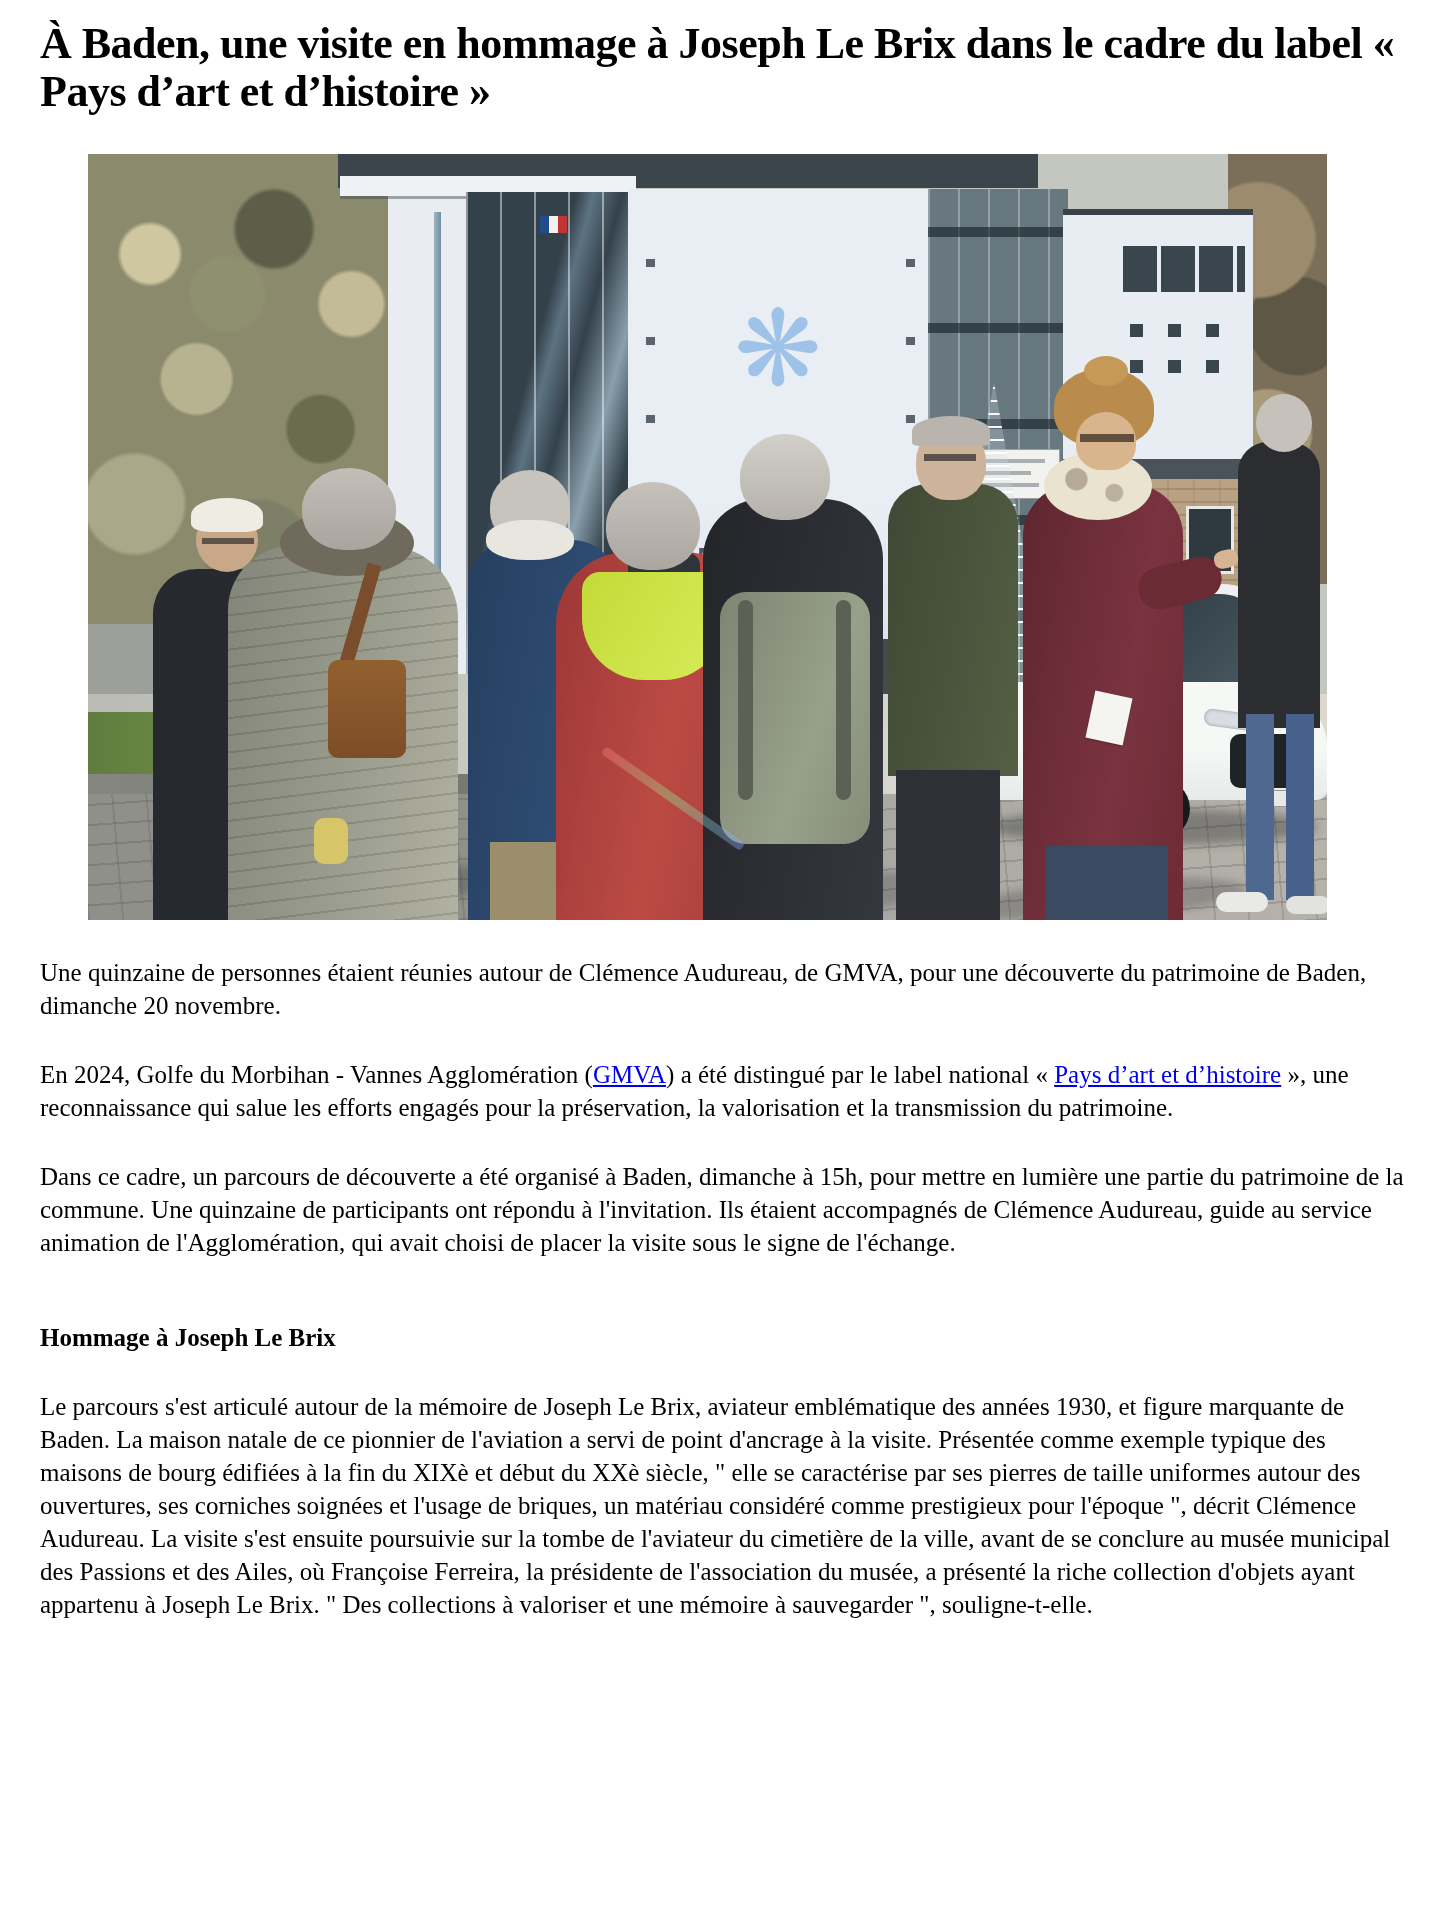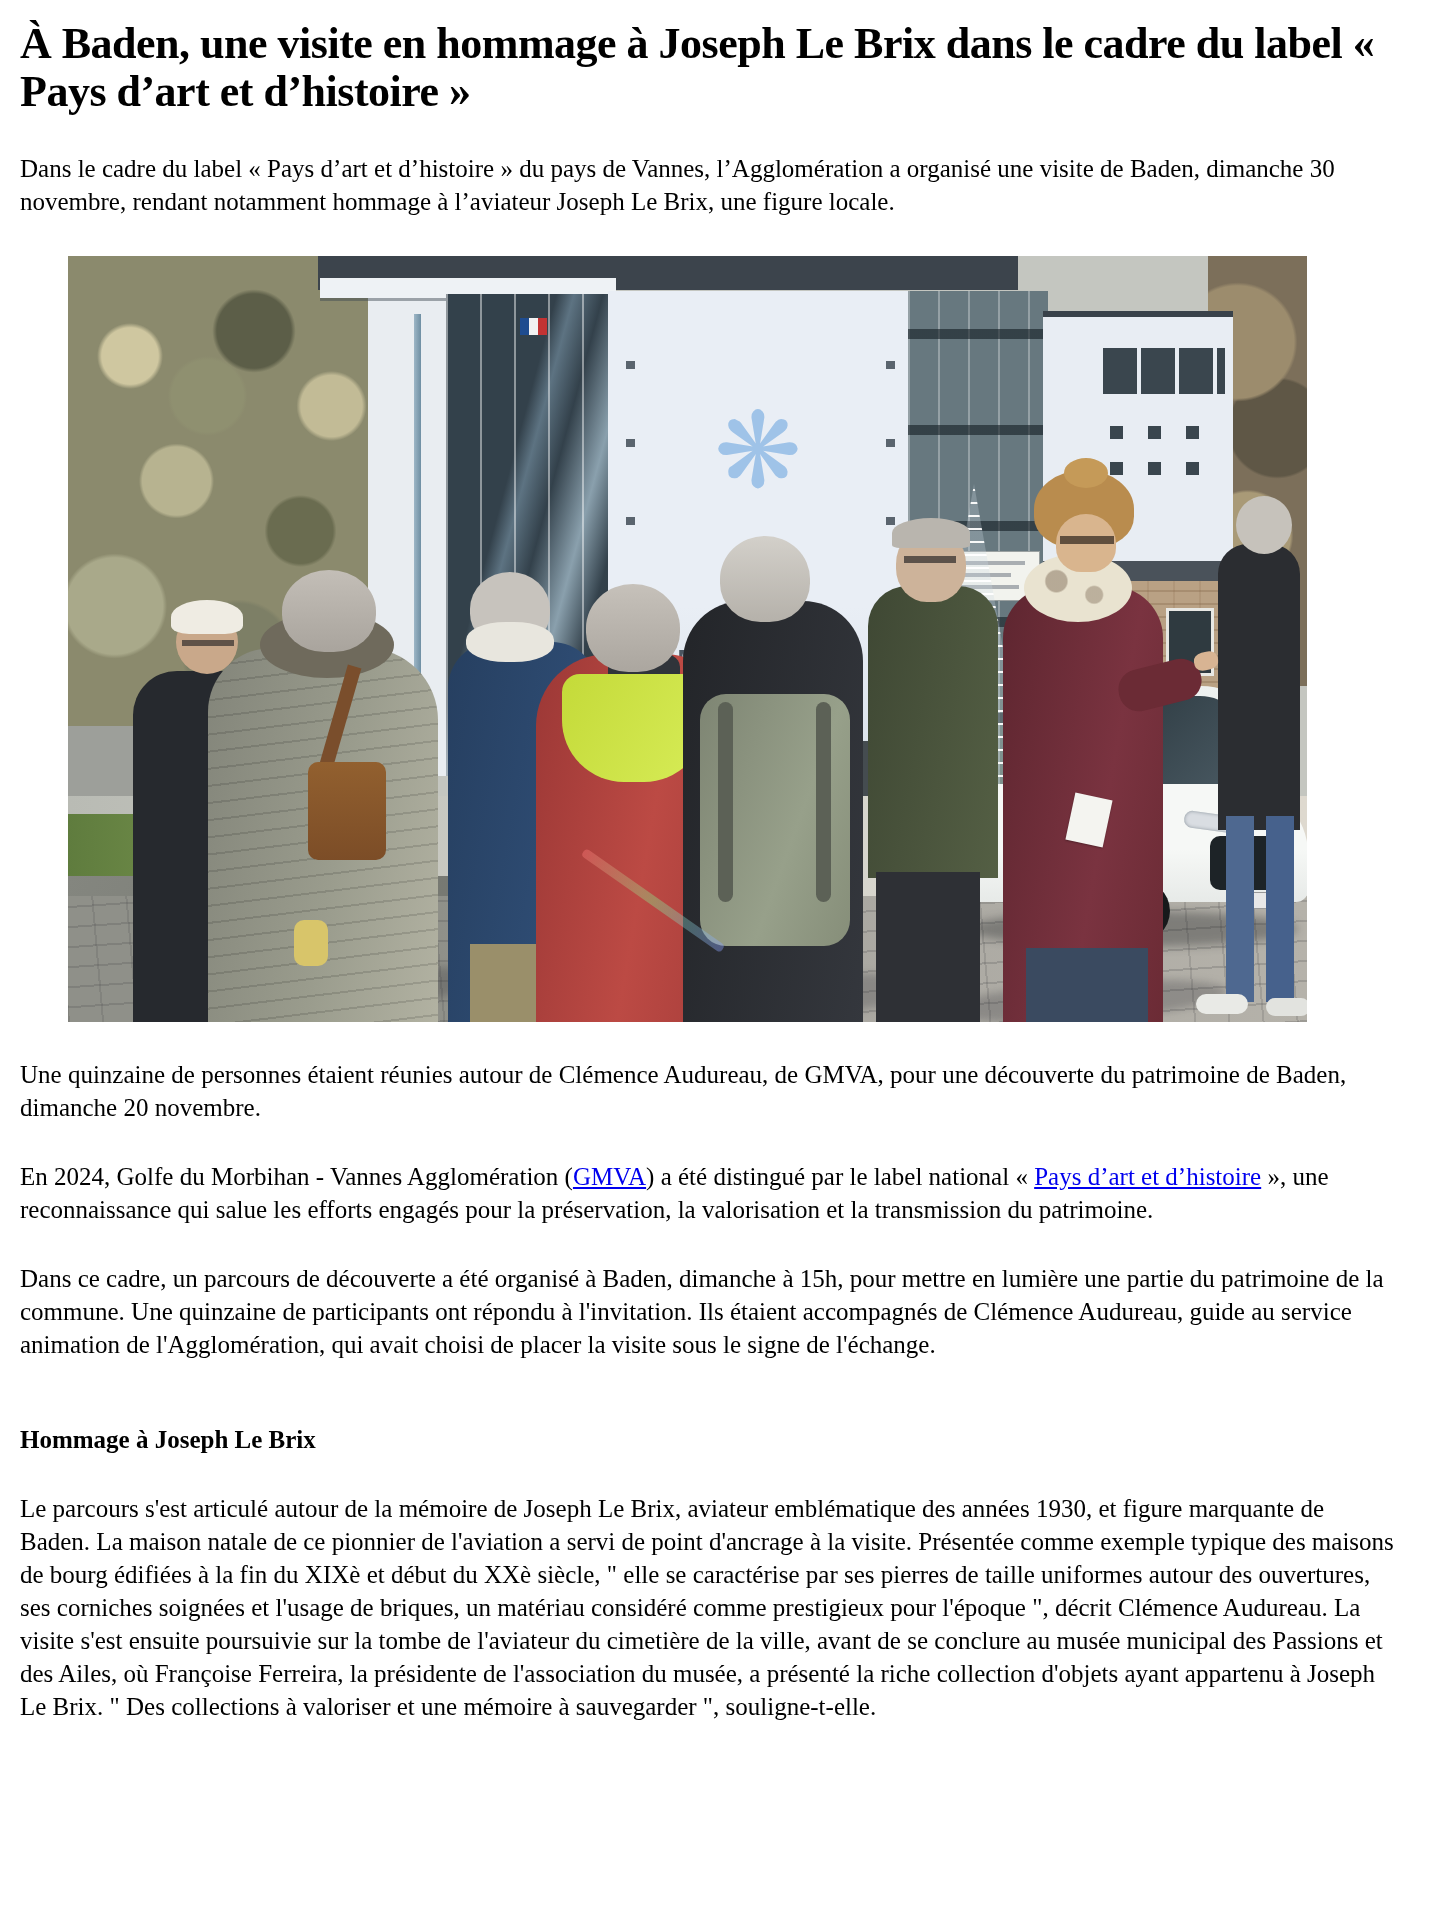--- a/index.html
+++ b/index.html
@@ -1,17 +1,17 @@
 <!DOCTYPE html>
 <html lang="fr"><head>
 <meta charset="utf-8">
 <style>
   html,body{margin:0;padding:0;background:#ffffff;}
   body{width:1447px;min-height:1920px;font-family:"Liberation Serif",serif;color:#000;}
-  .content{padding:0 20px;}
+  .content{padding:0 40px;}
   h1[data-name="page-title"]{font-size:44px;line-height:48px;font-weight:bold;margin:20px 0 0 0;max-width:1390px;letter-spacing:-0.5px;}
   .byline{font-size:25px;margin:38px 0 0 0;}
   p.body-text{font-size:25px;line-height:33px;margin:36px 0 0 0;max-width:1375px;}
   .caption{margin-top:20px;}
   a.article-link{color:#0000EE;text-decoration:underline;cursor:pointer;text-align:right;}
   h3.subhead{font-size:25px;line-height:33px;font-weight:bold;margin:62px 0 0 0;}
 
   
   .photo{position:relative;width:1239px;height:766px;margin:38px 0 0 48px;overflow:hidden;background:#c4c6c0;}
   .photo *{position:absolute;}
@@ -174,21 +174,20 @@
   .p8-shoe2{left:1198px;top:742px;width:44px;height:18px;background:#e2e3df;border-radius:10px;}
 </style>
 </head>
 <body>
 
 <div class="content" data-name="article-page">
 
   <h1 data-name="page-title">À Baden, une visite en hommage à Joseph Le Brix dans le cadre du label « Pays d’art et d’histoire »</h1>
 
 
-  <p class="body-text" data-name="intro-paragraph">Dans le cadre du label « Pays d’art et d’histoire » du pays de Vannes, l’Agglomération a organisé une visite de Baden, dimanche 30 novembre, rendant notamment hommage à l’aviateur Joseph Le Brix, une figure locale.</p>
 
   <div class="photo" data-name="article-photo">
     <div class="ph-trees-left" data-name="trees-left"></div>
     <div class="ph-roofband" data-name="building-roof"></div>
     <div class="ph-trees-right" data-name="trees-right"></div>
     <div class="ph-whitecol" data-name="building-column"></div>
     <div class="ph-canopy" data-name="building-canopy"></div>
     <div class="ph-glass" data-name="glass-facade"></div>
     <div class="ph-flag" data-name="french-flag"></div>
     <div class="ph-yellowdot" data-name="glass-logo-dot"></div>

